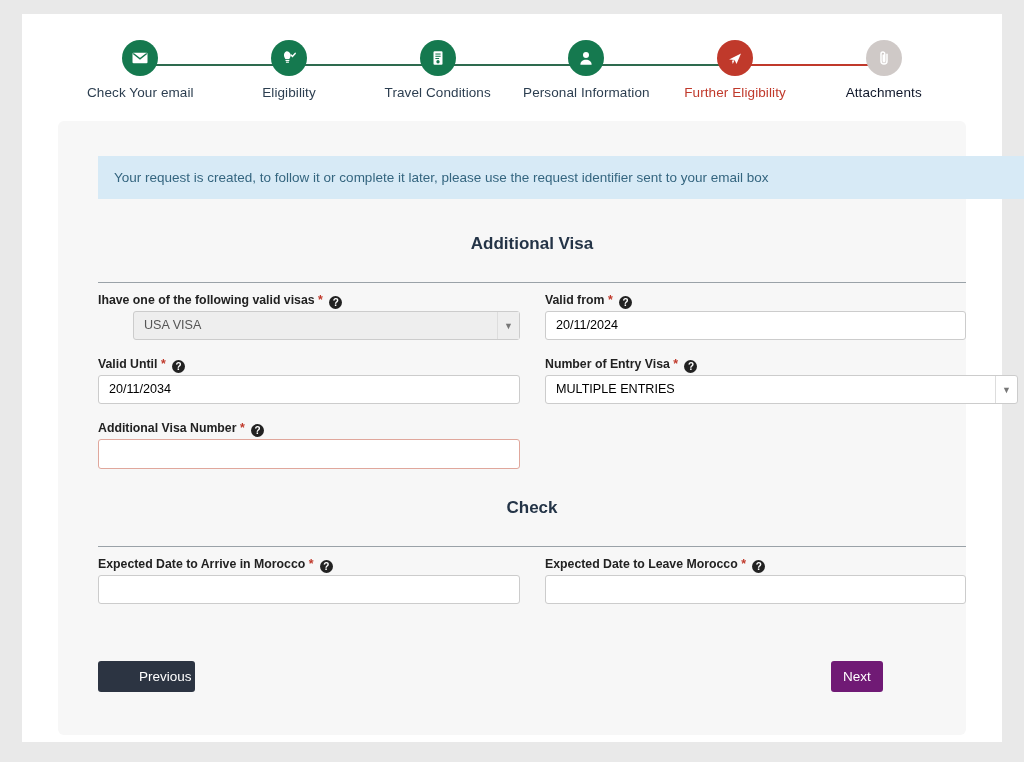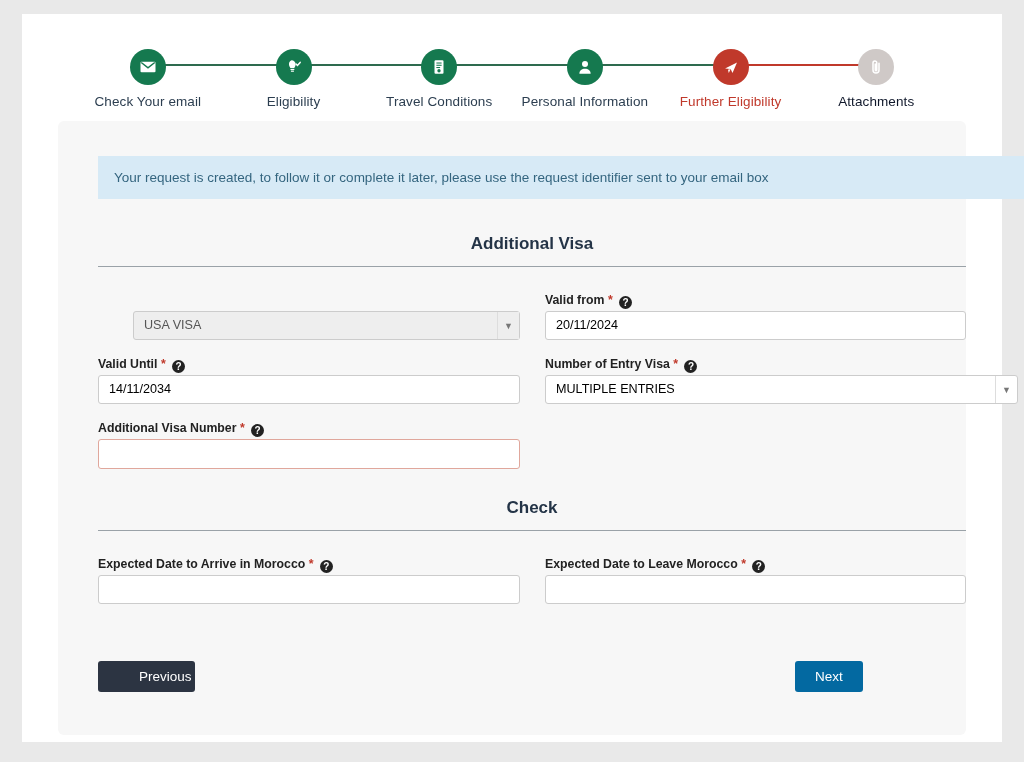--- a/index.html
+++ b/index.html
@@ -13,21 +13,21 @@
     position: absolute;
     left: 22px; top: 14px;
     width: 980px; height: 728px;
     background: #ffffff;
   }
 
   
   .stepper {
     position: relative;
     height: 92px;
-    padding: 13px;
+    padding: 4px;
   }
   .step-track {
     position: absolute;
     top: 50px;
     left: 116px;
     right: 116px;
     height: 2px;
     display: flex;
   }
   .seg { flex: 1; height: 2px; }
@@ -89,21 +89,21 @@
   }
 
   .section-title {
     position: absolute;
     width: 868px;
     left: 40px;
     text-align: center;
     font-size: 17px;
     font-weight: bold;
     color: #243447;
-    padding-bottom: 12px;
+    padding-bottom: 28px;
     border-bottom: 1px solid #9aa2a8;
   }
   #sec-visa { top: 113px; }
   #sec-travel { top: 377px; }
 
   .field-label {
     position: absolute;
     font-size: 12.3px;
     font-weight: bold;
     color: #222;
@@ -164,21 +164,21 @@
     position: absolute;
     height: 31px;
     border: none;
     border-radius: 3px;
     color: #fff;
     font-size: 13.5px;
     font-family: "Liberation Sans", sans-serif;
     cursor: pointer;
   }
   .btn-prev { background: #2c3442; left: 40px; top: 540px; width: 97px; padding-left: 41px; }
-  .btn-next { background: #0369a1; left: 737px; top: 540px; width: 68px; }
+  .btn-next { background: #701a75; left: 773px; top: 540px; width: 52px; }
 </style>
 </head>
 <body>
 
 <div class="page">
 
   <div class="stepper">
     <div class="step-track">
       <div class="seg done"></div>
       <div class="seg done"></div>
@@ -247,41 +247,46 @@
       </div>
     </div>
   </div>
 
   <div class="card">
 
     <div class="alert">Your request is created, to follow it or complete it later, please use the request identifier sent to your email box</div>
 
     <div class="section-title" id="sec-visa">Additional Visa</div>
 
+    <div class="field-label" style="left:40px; top:172px;">
+      <span>Ihave one of the following valid visas</span>
+      <span class="req">*</span>
+      <span class="help">?</span>
+    </div>
     <div class="select-wrap" style="left:40px; top:190px; width:422px;padding-left:35px;">
       <div class="input disabled">USA VISA</div>
       <div class="caret grey">▼</div>
     </div>
 
     <div class="field-label" style="left:487px; top:172px;">
       <span>Valid from</span>
       <span class="req">*</span>
       <span class="help">?</span>
     </div>
     <div style="position:absolute; left:487px; top:190px; width:421px;">
       <div class="input">20/11/2024</div>
     </div>
 
     <div class="field-label" style="left:40px; top:236px;">
       <span>Valid Until</span>
       <span class="req">*</span>
       <span class="help">?</span>
     </div>
     <div style="position:absolute; left:40px; top:254px; width:422px;">
-      <div class="input">14/11/2034</div>
+      <div class="input">20/11/2034</div>
     </div>
 
     <div class="field-label" style="left:487px; top:236px;">
       <span>Number of Entry Visa</span>
       <span class="req">*</span>
       <span class="help">?</span>
     </div>
     <div class="select-wrap" style="left:487px; top:254px; width:473px;">
       <div class="input">MULTIPLE ENTRIES</div>
       <div class="caret">▼</div>

